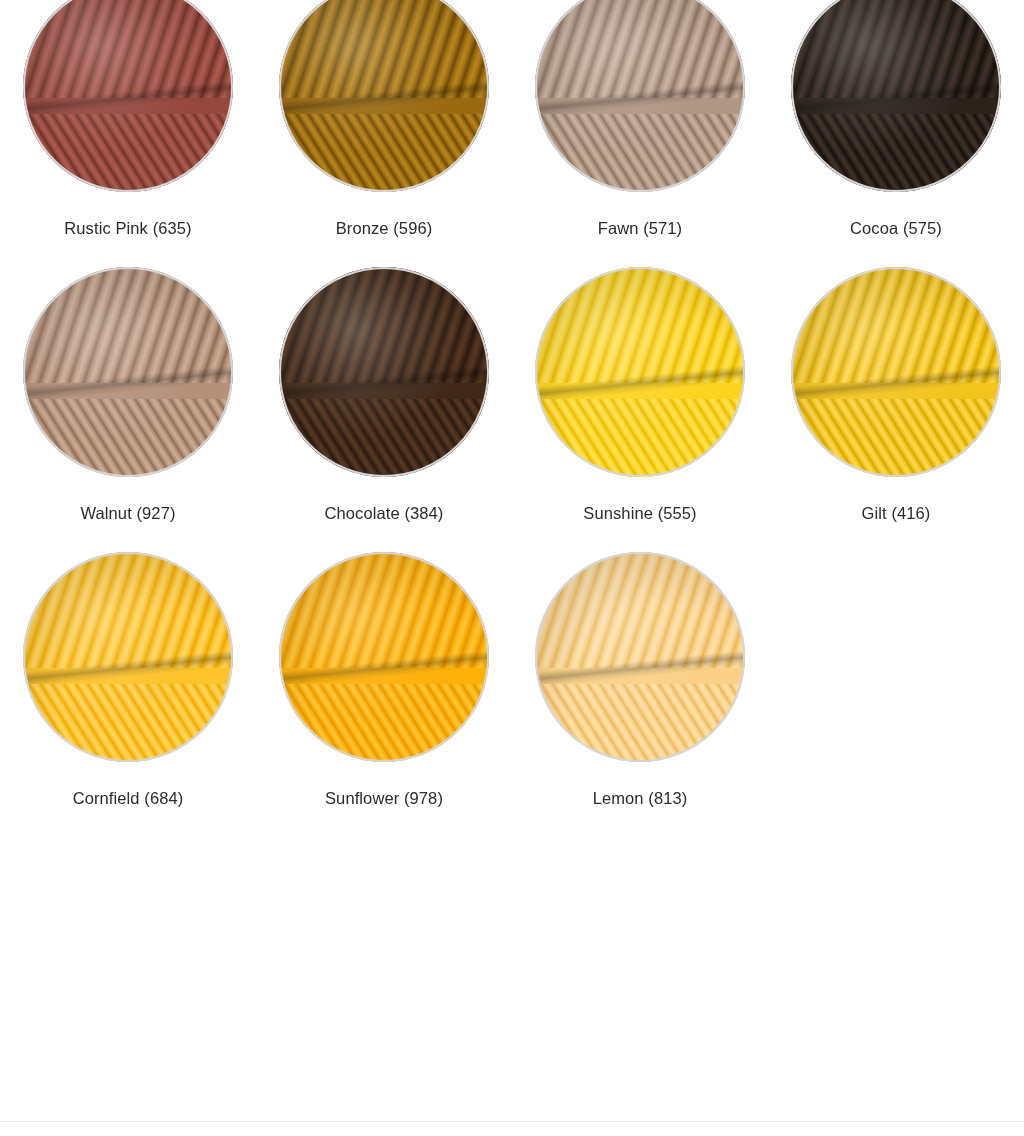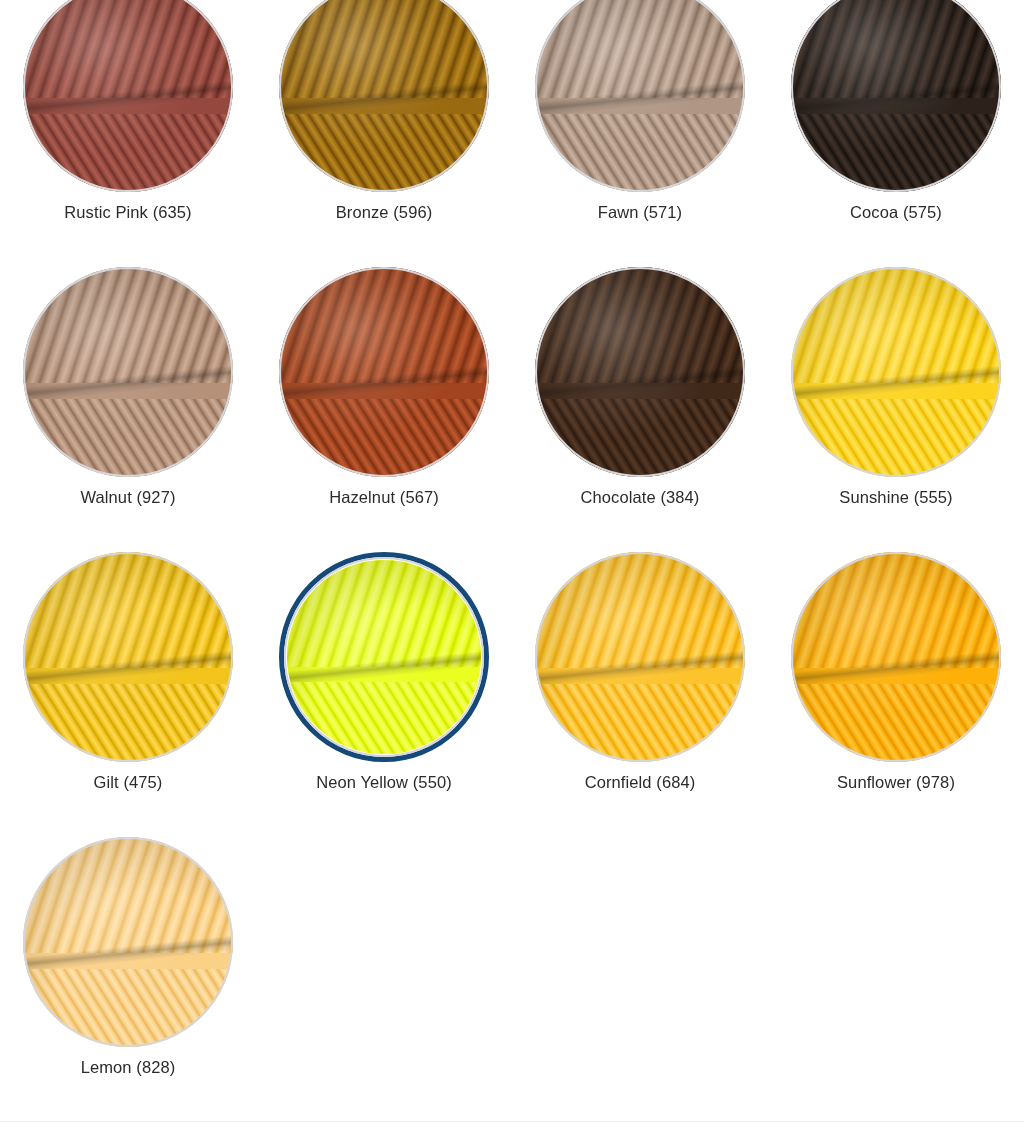--- a/index.html
+++ b/index.html
@@ -151,21 +151,21 @@
         rgba(255,255,255,0.00) 56%),
       radial-gradient(circle at 62% 72%,
         rgba(0,0,0,0.00) 48%,
         rgba(0,0,0,0.10) 78%,
         rgba(0,0,0,0.20) 100%);
     z-index: 3;
   }
 
   
   .swatch-label {
-    margin-top: 10px;
+    margin-top: 26px;
     font-size: 16.5px;
     line-height: 1.25;
     color: #2b2b2b;
     text-align: center;
     letter-spacing: 0.1px;
     white-space: nowrap;
   }
 
   #bottom-divider {
     position: absolute;
@@ -229,31 +229,20 @@
         <div class="swatch-disc">
           <div class="yarn-top"></div>
           <div class="yarn-seam"></div>
           <div class="yarn-bottom"></div>
           <div class="yarn-shade"></div>
         </div>
       </div>
       <div class="swatch-label">Walnut (927)</div>
     </div>
     <div class="swatch-cell">
-      <div class="swatch-ring" style="--c1: #a2441f; --lt: #bd5a30; --dk: #7c3113; --sel: #14497a;">
-        <div class="swatch-disc">
-          <div class="yarn-top"></div>
-          <div class="yarn-seam"></div>
-          <div class="yarn-bottom"></div>
-          <div class="yarn-shade"></div>
-        </div>
-      </div>
-      <div class="swatch-label">Hazelnut (567)</div>
-    </div>
-    <div class="swatch-cell">
       <div class="swatch-ring" style="--c1: #41291a; --lt: #573924; --dk: #2a1910; --sel: #14497a;">
         <div class="swatch-disc">
           <div class="yarn-top"></div>
           <div class="yarn-seam"></div>
           <div class="yarn-bottom"></div>
           <div class="yarn-shade"></div>
         </div>
       </div>
       <div class="swatch-label">Chocolate (384)</div>
     </div>
@@ -270,32 +259,21 @@
     </div>
     <div class="swatch-cell">
       <div class="swatch-ring" style="--c1: #f2c41c; --lt: #ffd957; --dk: #d3a505; --sel: #14497a;">
         <div class="swatch-disc">
           <div class="yarn-top"></div>
           <div class="yarn-seam"></div>
           <div class="yarn-bottom"></div>
           <div class="yarn-shade"></div>
         </div>
       </div>
-      <div class="swatch-label">Gilt (475)</div>
-    </div>
-    <div class="swatch-cell">
-      <div class="swatch-ring is-selected" style="--c1: #eaff1f; --lt: #f4ff6b; --dk: #d2e600; --sel: #14497a;">
-        <div class="swatch-disc">
-          <div class="yarn-top"></div>
-          <div class="yarn-seam"></div>
-          <div class="yarn-bottom"></div>
-          <div class="yarn-shade"></div>
-        </div>
-      </div>
-      <div class="swatch-label">Neon Yellow (550)</div>
+      <div class="swatch-label">Gilt (416)</div>
     </div>
     <div class="swatch-cell">
       <div class="swatch-ring" style="--c1: #fdc32b; --lt: #ffd765; --dk: #eda806; --sel: #14497a;">
         <div class="swatch-disc">
           <div class="yarn-top"></div>
           <div class="yarn-seam"></div>
           <div class="yarn-bottom"></div>
           <div class="yarn-shade"></div>
         </div>
       </div>
@@ -314,17 +292,17 @@
     </div>
     <div class="swatch-cell">
       <div class="swatch-ring" style="--c1: #fbd187; --lt: #ffe2ad; --dk: #eab95f; --sel: #14497a;">
         <div class="swatch-disc">
           <div class="yarn-top"></div>
           <div class="yarn-seam"></div>
           <div class="yarn-bottom"></div>
           <div class="yarn-shade"></div>
         </div>
       </div>
-      <div class="swatch-label">Lemon (828)</div>
+      <div class="swatch-label">Lemon (813)</div>
     </div>
   </div>
 
 <div id="bottom-divider" style="background: rgb(237, 237, 238);"></div>
 
 </body></html>

